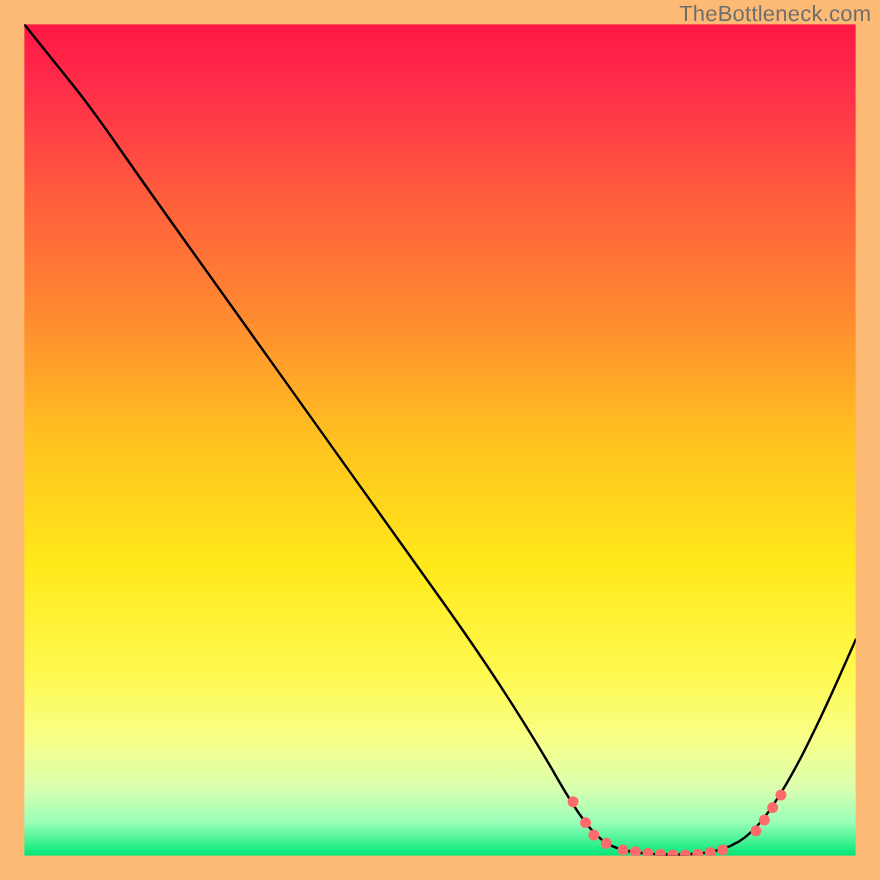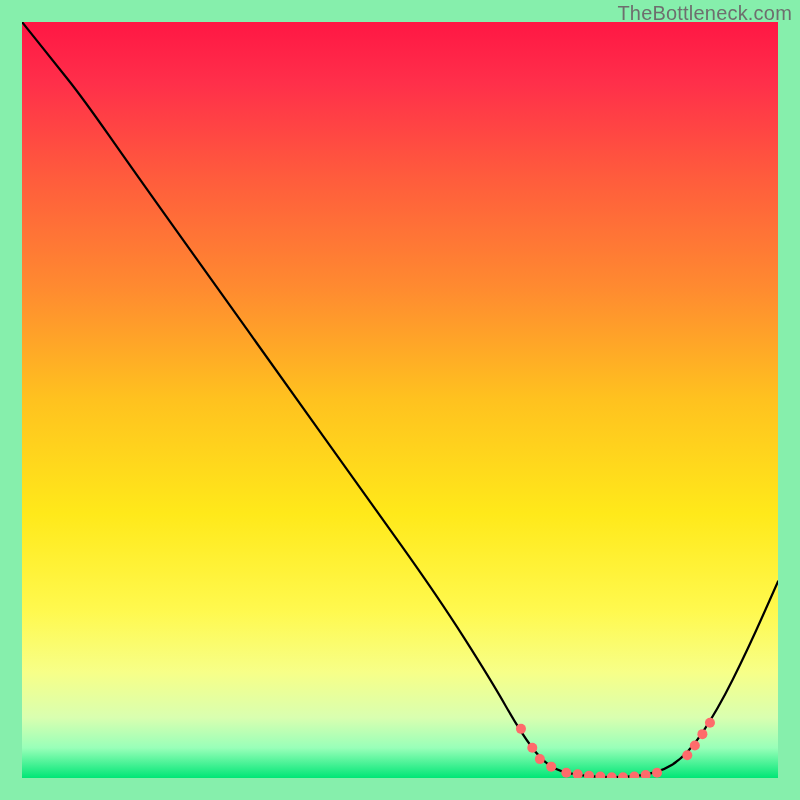--- a/index.html
+++ b/index.html
@@ -10,21 +10,21 @@
     background: #000;
     overflow: hidden;
     font-family: Arial, Helvetica, sans-serif;
   }
   .frame {
     position: absolute;
     left: 0;
     top: 0;
     width: 800px;
     height: 800px;
-    background: #86efac;
+    background: #fdba74;
   }
   .plot {
     position: absolute;
     
     left: 22px;
     top: 22px;
     width: 756px;
     height: 756px;
   }
   .watermark {

